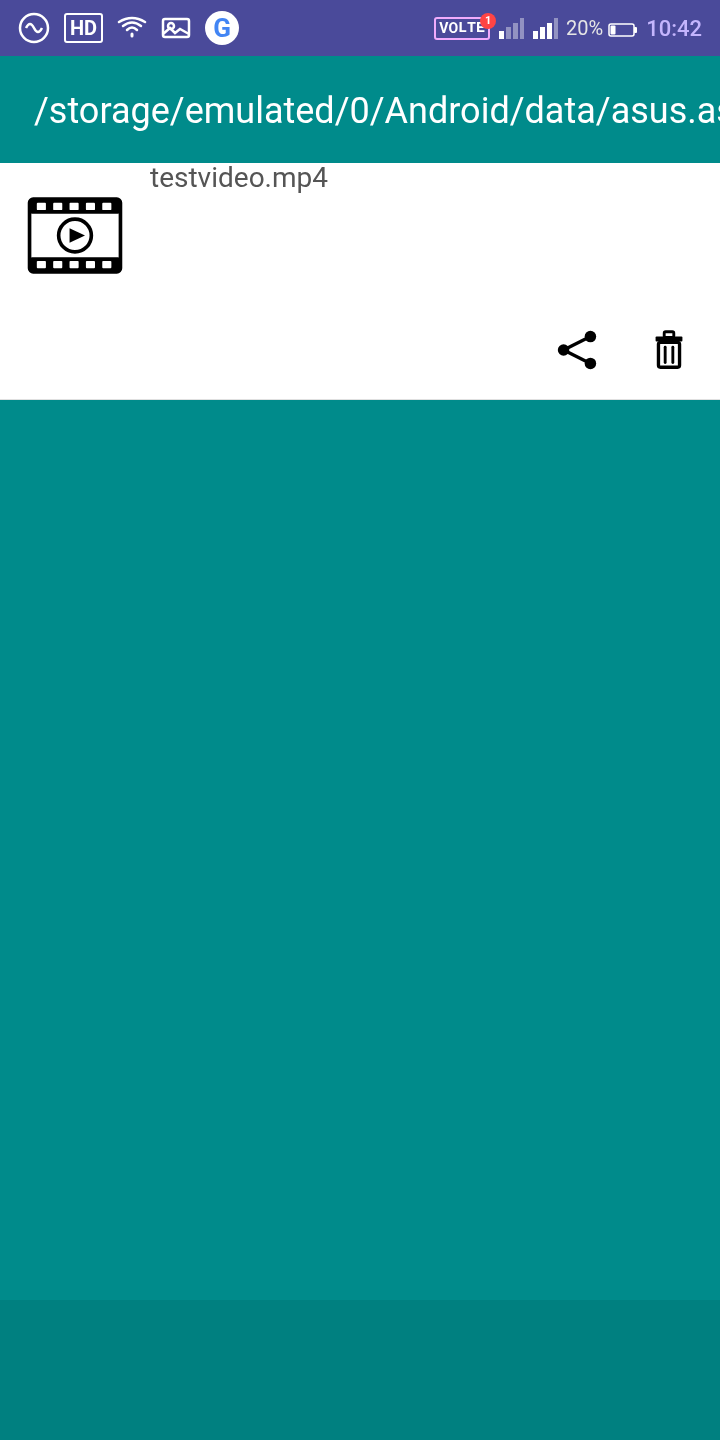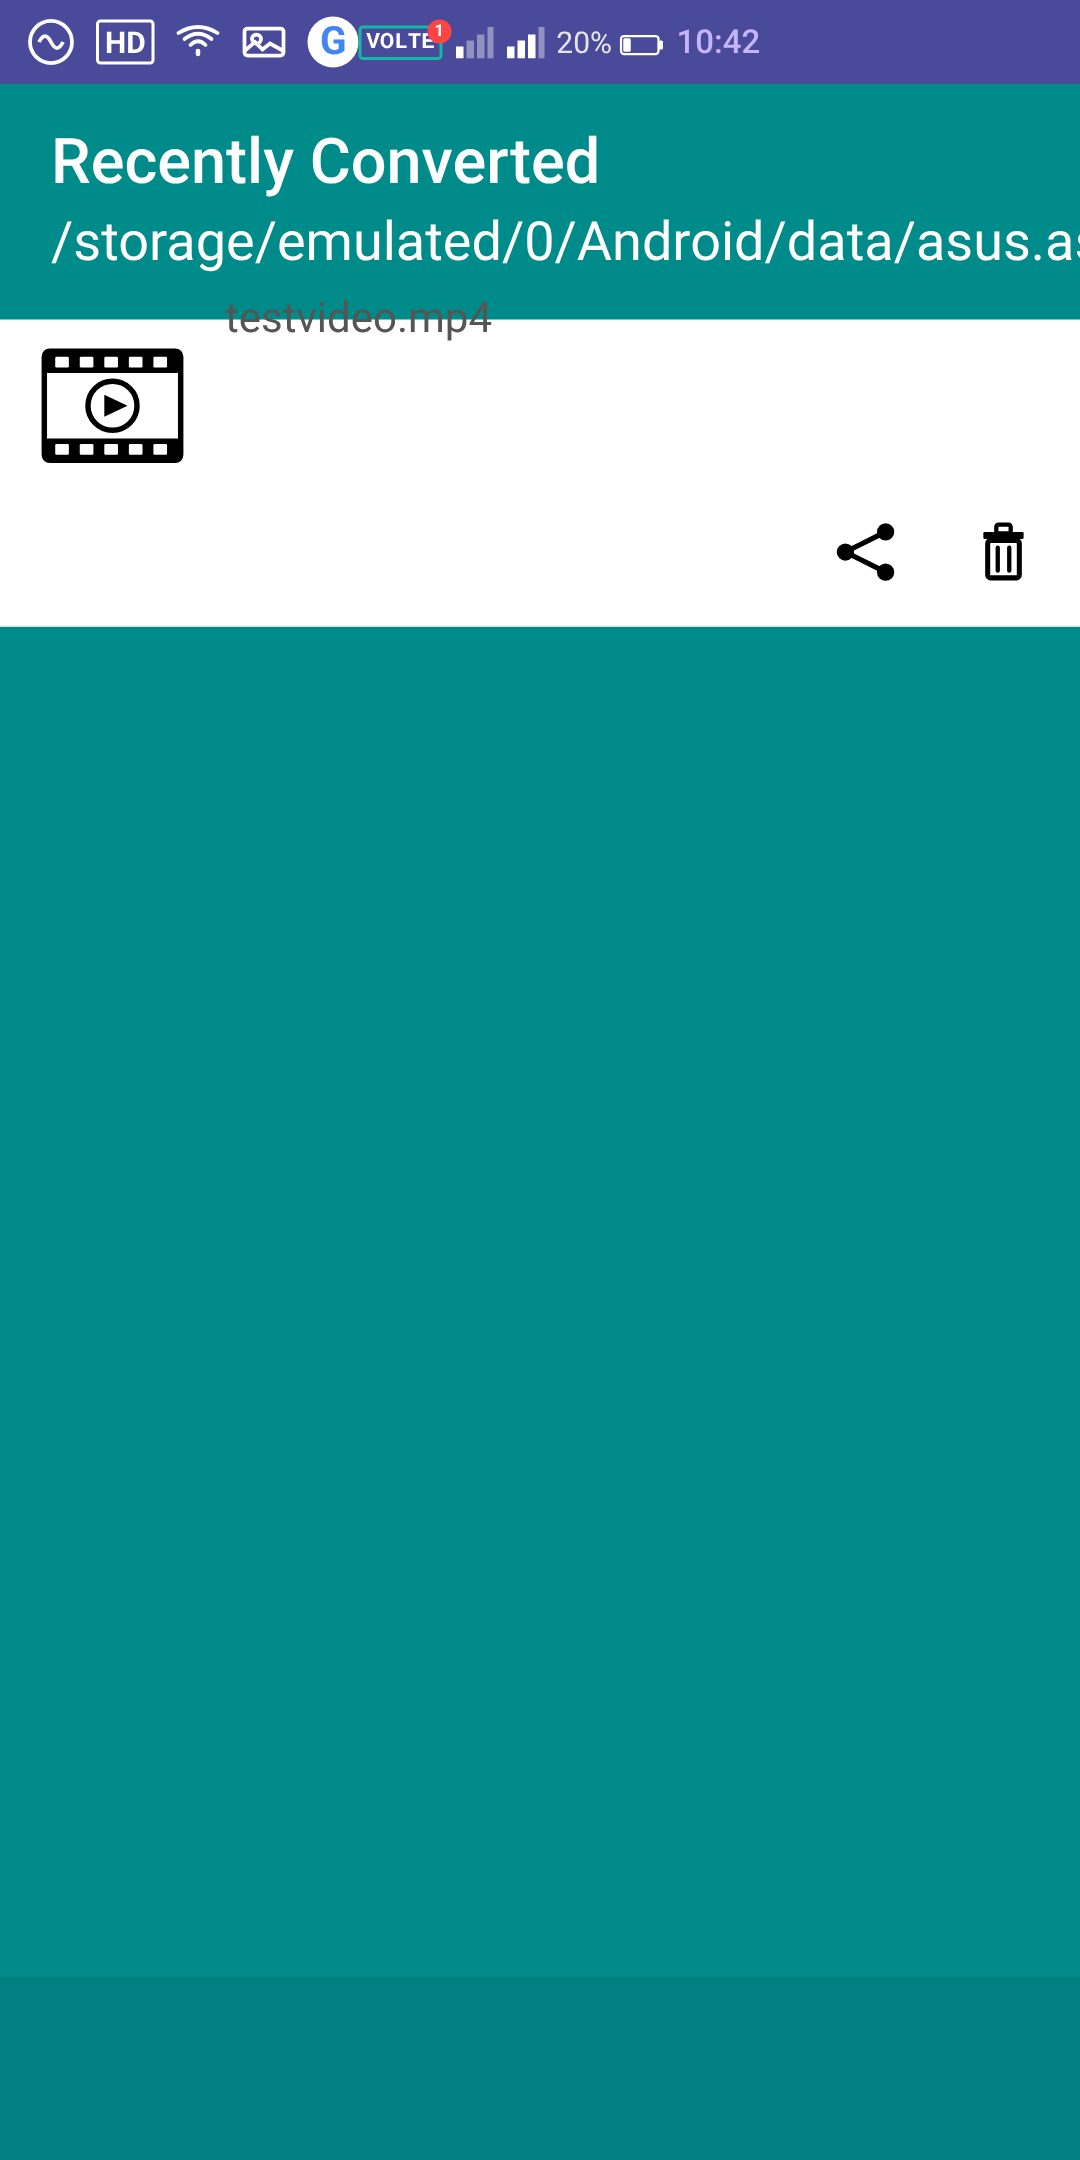--- a/index.html
+++ b/index.html
@@ -13,20 +13,21 @@
       overflow-x: hidden;
     }
 
     
     .status-bar {
       width: 100%;
       height: 56px;
       background-color: #4a4a9a;
       display: flex;
       align-items: center;
+      justify-content: space-between;
       padding: 0 18px;
     }
 
     .status-bar-left {
       display: flex;
       align-items: center;
       gap: 14px;
     }
 
     .status-bar-right {
@@ -84,21 +85,21 @@
     .video-item {
       background-color: white;
       display: flex;
       flex-direction: column;
       border-bottom: 1px solid #e0e0e0;
     }
 
     .video-item-top {
       display: flex;
       align-items: center;
-      padding: 12px 20px;
+      padding: 28px 20px;
     }
 
     .video-thumbnail {
       width: 110px;
       height: 90px;
       display: flex;
       align-items: center;
       justify-content: center;
       flex-shrink: 0;
     }
@@ -175,21 +176,21 @@
         <circle cx="10" cy="10" r="3"></circle>
         <path d="M2 18 L9 12 L14 17 L19 13 L28 18"></path>
       </svg>
     </span>
 
     <span class="status-icon" style="font-size:26px; font-weight:bold; color:#4285F4; background:white; border-radius:50%; width:34px; height:34px; display:flex; align-items:center; justify-content:center;">G</span>
   </div>
 
   <div class="status-bar-right">
 
-    <span class="status-icon" style="font-size:16px; font-weight:bold; border:2px solid #14b8a6; padding:1px 3px; border-radius:3px; position:relative;">
+    <span class="status-icon" style="font-size:16px; font-weight:bold; border:2px solid #f0abfc; padding:1px 3px; border-radius:3px; position:relative;">
       <span style="font-size:14px;">VO</span>
         <sub style="font-size:15px;font-family:Liberation Mono, monospace;">LTE</sub>
       <span style="position:absolute; top:-6px; right:-8px; background:#ff4444; border-radius:50%; width:16px; height:16px; font-size:11px; display:flex; align-items:center; justify-content:center; color:white;">1</span>
     </span>
 
     <span class="status-icon">
       <svg width="26" height="22" viewBox="0 0 26 22">
         <rect x="1" y="14" width="5" height="8" fill="white"></rect>
         <rect x="8" y="10" width="5" height="12" fill="white" opacity="0.4"></rect>
         <rect x="15" y="6" width="5" height="16" fill="white" opacity="0.4"></rect>
@@ -212,21 +213,20 @@
         <rect x="1" y="3" width="25" height="12" rx="2" ry="2" stroke="white" stroke-width="1.5" fill="none"></rect>
         <rect x="26" y="6" width="3" height="6" rx="1" fill="white"></rect>
         <rect x="2.5" y="4.5" width="5" height="9" rx="1" fill="white"></rect>
       </svg>
     </span>
     <span class="status-time">10:42</span>
   </div>
 </div>
 
 <div class="header">
-  <div class="header-title">Recently Converted</div>
   <div class="header-path">/storage/emulated/0/Android/data/asus.aspect.ratiochanger/files/VideoAspectRatioChanger</div>
 </div>
 
 <div class="video-list">
   <div class="video-item">
     <div class="video-item-top">
       <div class="video-thumbnail">
 
         <svg class="film-strip-icon" viewBox="0 0 110 90" fill="none" xmlns="http://www.w3.org/2000/svg">
 

